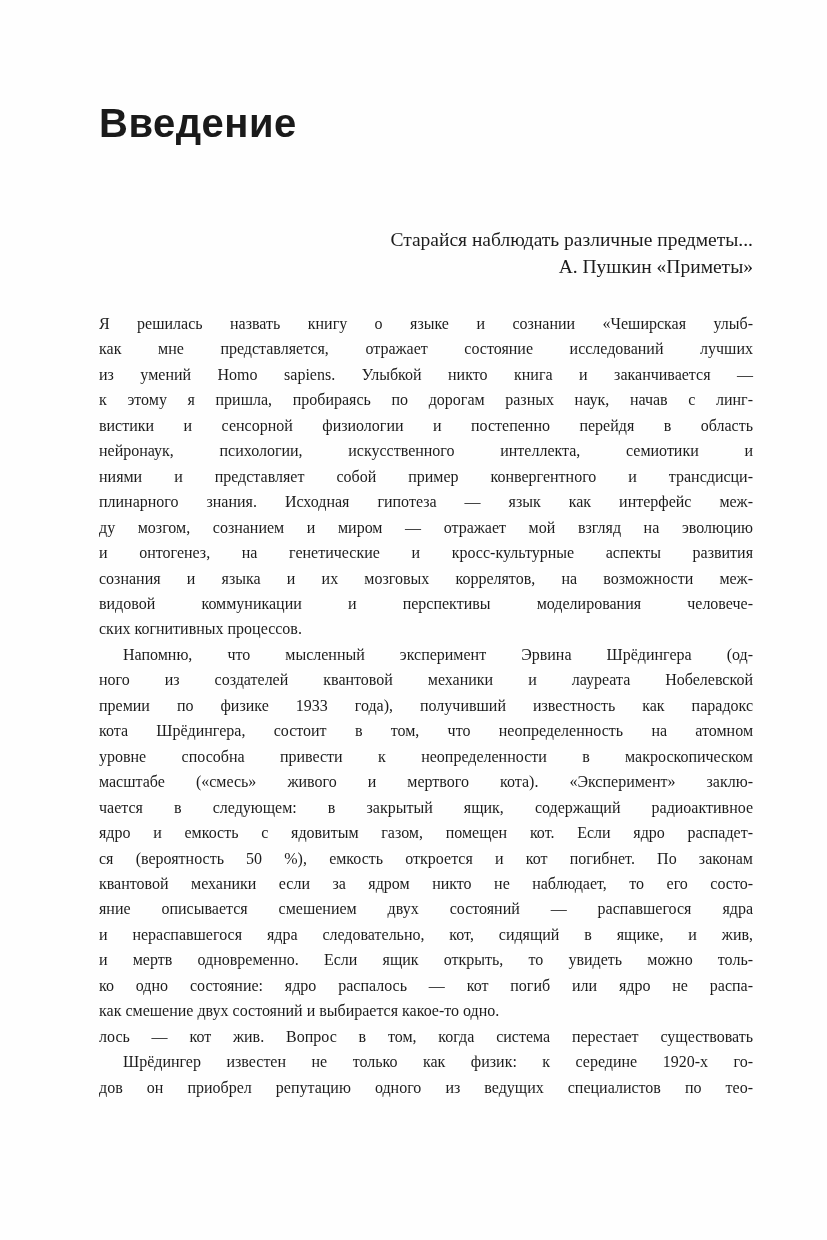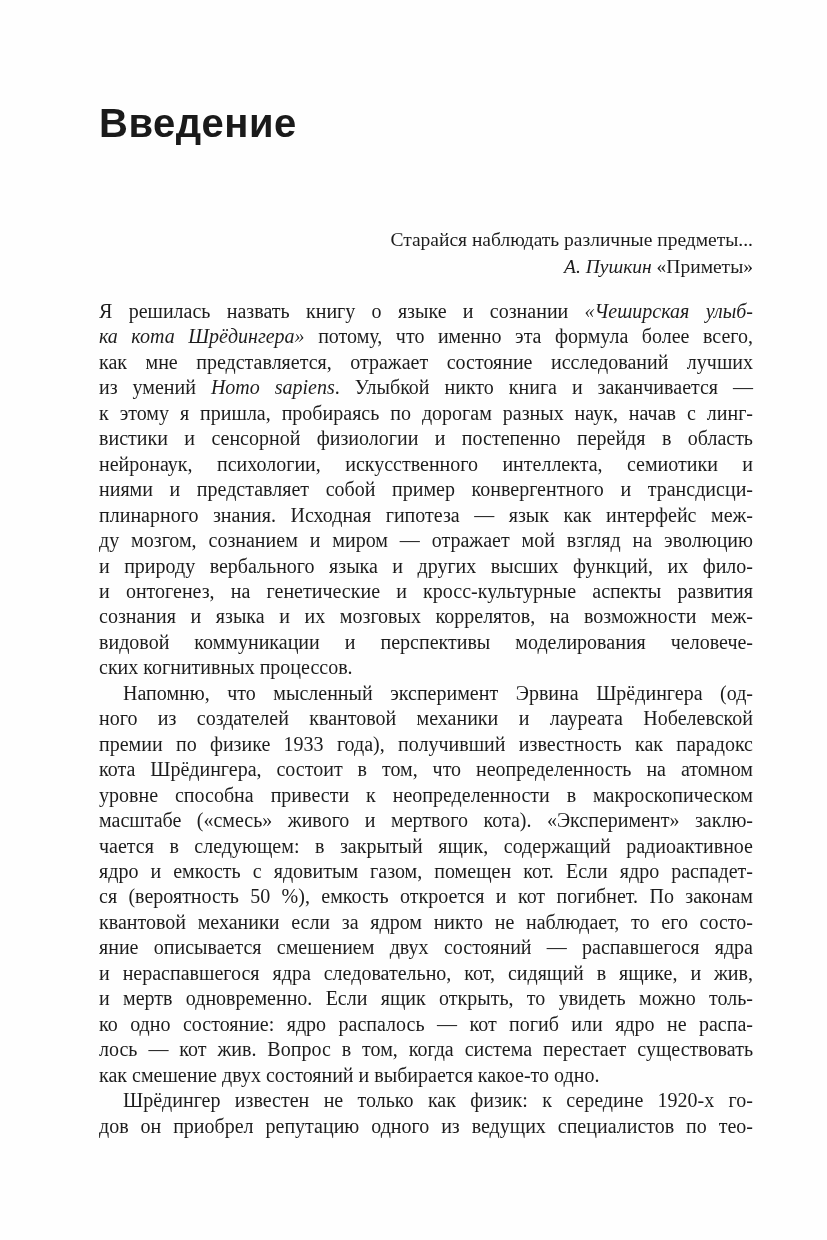--- a/index.html
+++ b/index.html
@@ -29,73 +29,71 @@
     left: 99px;
     top: 226px;
     width: 654px;
     font-size: 19.5px;
     line-height: 27px;
   }
   .epigraph .line { text-align: right; text-align-last: right; }
   .body-text {
     position: absolute;
     left: 99px;
-    top: 299px;
+    top: 311px;
     width: 654px;
-    font-size: 20px;
+    font-size: 16px;
     line-height: 25.45px;
   }
   .body-text .line {
     text-align: justify;
     text-align-last: justify;
     white-space: normal;
   }
   .body-text .line.lastline { text-align-last: left; }
   .body-text .line.indent-first { text-indent: 24px; }
-  .it { font-style: italic; }
+  .it { }
 </style>
 </head>
 <body>
 
 <div class="page">
   <h1 class="chapter-title">Введение</h1>
 
   <div class="epigraph" id="epigraph">
       <div class="line"><span>Старайся наблюдать различные предметы...</span></div>
       <div class="line"><span class="it">А. Пушкин</span><span> «Приметы»</span></div>
     </div>
 
   <div class="body-text" id="bodytext">
       <div class="line"><span>Я решилась назвать книгу о языке и сознании </span><span class="it">«Чеширская улыб-</span></div>
-      <div class="line"><span class="it">ка кота Шрёдингера»</span><span> потому, что именно эта формула более всего,</span></div>
       <div class="line"><span>как мне представляется, отражает состояние исследований лучших</span></div>
       <div class="line"><span>из умений </span><span class="it">Homo sapiens</span><span>. Улыбкой никто книга и заканчивается —</span></div>
       <div class="line"><span>к этому я пришла, пробираясь по дорогам разных наук, начав с линг-</span></div>
       <div class="line"><span>вистики и сенсорной физиологии и постепенно перейдя в область</span></div>
       <div class="line"><span>нейронаук, психологии, искусственного интеллекта, семиотики и</span></div>
       <div class="line"><span>ниями и представляет собой пример конвергентного и трансдисци-</span></div>
       <div class="line"><span>плинарного знания. Исходная гипотеза — язык как интерфейс меж-</span></div>
       <div class="line"><span>ду мозгом, сознанием и миром — отражает мой взгляд на эволюцию</span></div>
-      <div class="line"><span>и природу вербального языка и других высших функций, их фило-</span></div>
       <div class="line"><span>и онтогенез, на генетические и кросс-культурные аспекты развития</span></div>
       <div class="line"><span>сознания и языка и их мозговых коррелятов, на возможности меж-</span></div>
       <div class="line"><span>видовой коммуникации и перспективы моделирования человече-</span></div>
       <div class="line lastline"><span>ских когнитивных процессов.</span></div>
       <div class="line indent-first"><span>Напомню, что мысленный эксперимент Эрвина Шрёдингера (од-</span></div>
       <div class="line"><span>ного из создателей квантовой механики и лауреата Нобелевской</span></div>
       <div class="line"><span>премии по физике 1933 года), получивший известность как парадокс</span></div>
       <div class="line"><span>кота Шрёдингера, состоит в том, что неопределенность на атомном</span></div>
       <div class="line"><span>уровне способна привести к неопределенности в макроскопическом</span></div>
       <div class="line"><span>масштабе («смесь» живого и мертвого кота). «Эксперимент» заклю-</span></div>
       <div class="line"><span>чается в следующем: в закрытый ящик, содержащий радиоактивное</span></div>
       <div class="line"><span>ядро и емкость с ядовитым газом, помещен кот. Если ядро распадет-</span></div>
       <div class="line"><span>ся (вероятность 50 %), емкость откроется и кот погибнет. По законам</span></div>
       <div class="line"><span>квантовой механики если за ядром никто не наблюдает, то его состо-</span></div>
       <div class="line"><span>яние описывается смешением двух состояний — распавшегося ядра</span></div>
       <div class="line"><span>и нераспавшегося ядра следовательно, кот, сидящий в ящике, и жив,</span></div>
       <div class="line"><span>и мертв одновременно. Если ящик открыть, то увидеть можно толь-</span></div>
       <div class="line"><span>ко одно состояние: ядро распалось — кот погиб или ядро не распа-</span></div>
+      <div class="line lastline"><span>как смешение двух состояний и выбирается какое-то одно.</span></div>
       <div class="line"><span>лось — кот жив. Вопрос в том, когда система перестает существовать</span></div>
-      <div class="line lastline"><span>как смешение двух состояний и выбирается какое-то одно.</span></div>
       <div class="line indent-first"><span>Шрёдингер известен не только как физик: к середине 1920-х го-</span></div>
       <div class="line"><span>дов он приобрел репутацию одного из ведущих специалистов по тео-</span></div>
     </div>
 </div>
 
 </body></html>

